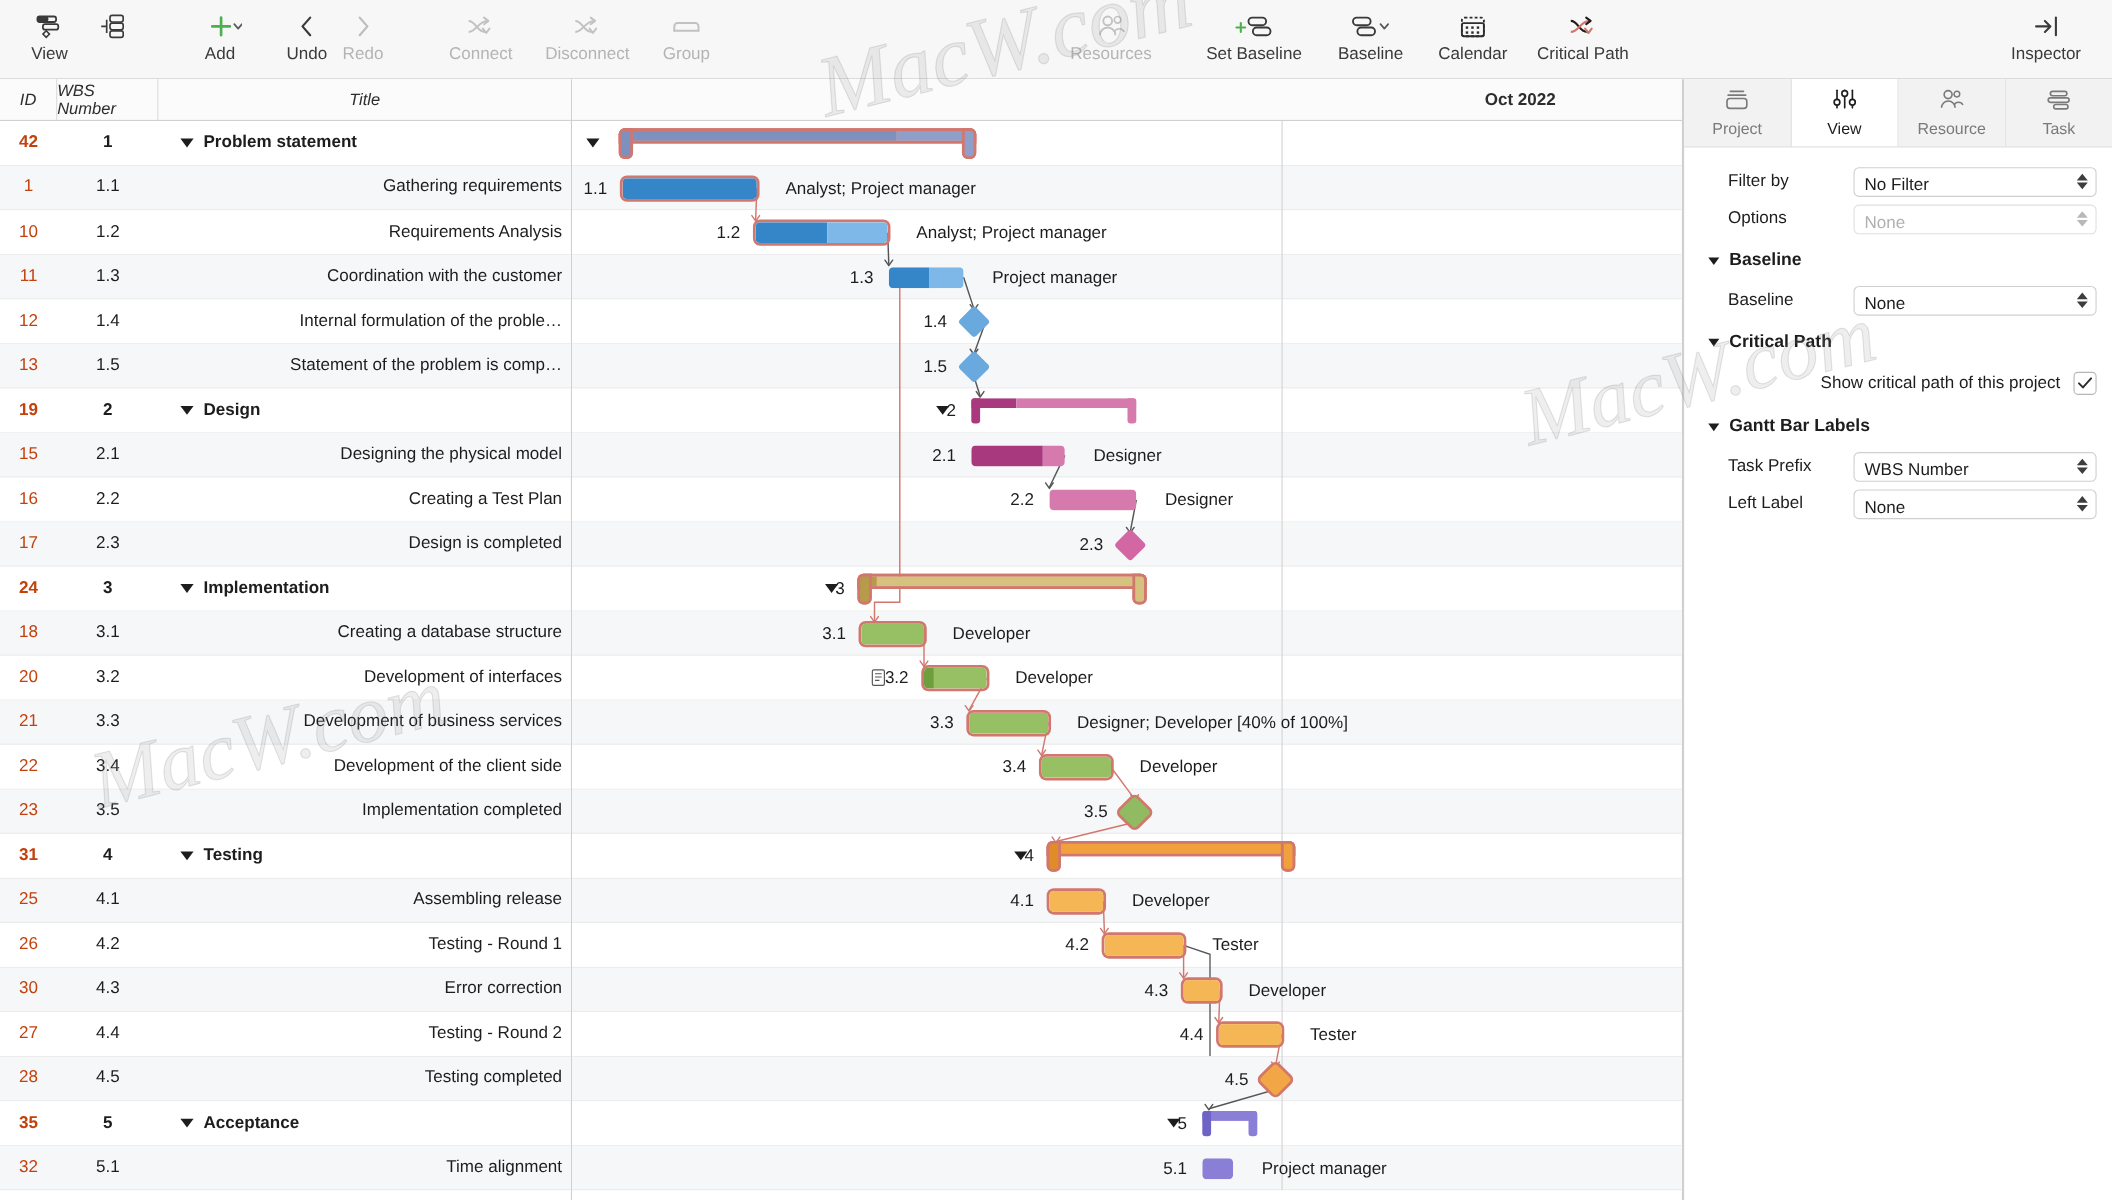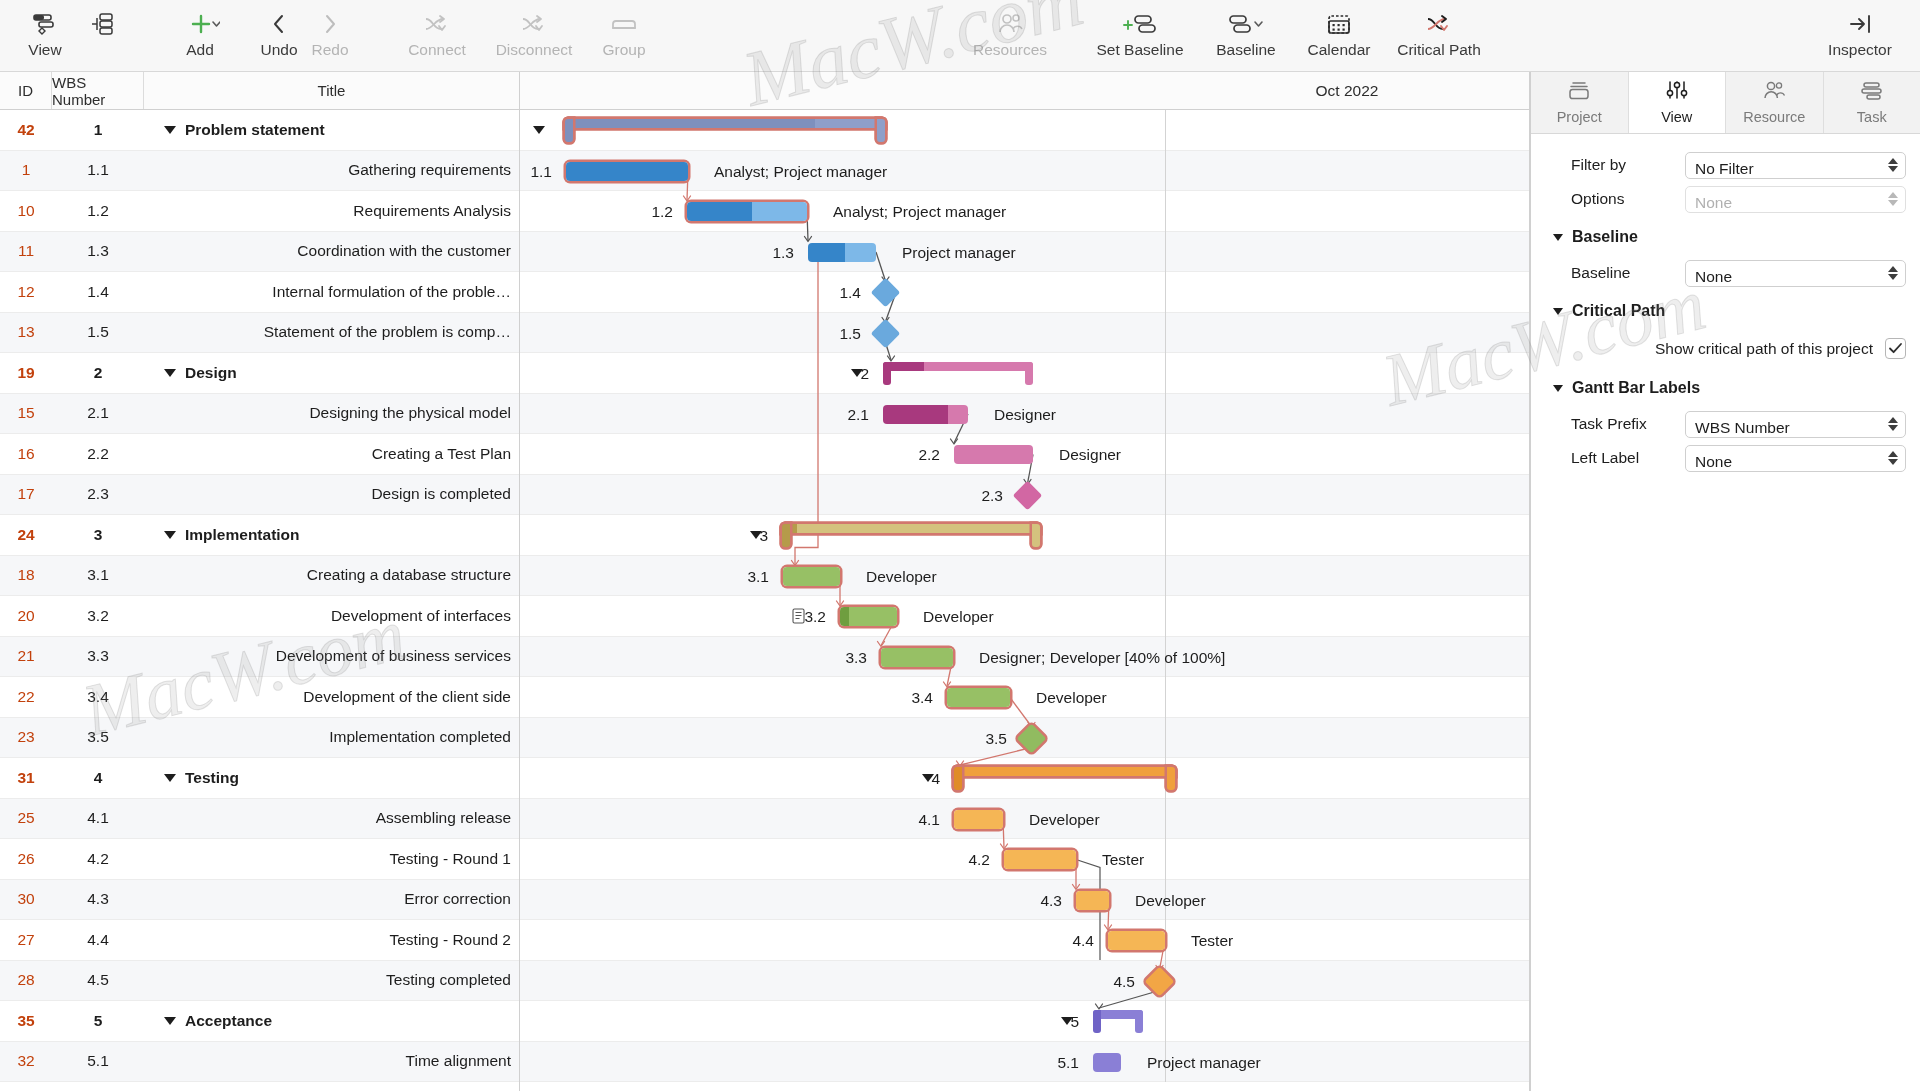--- a/index.html
+++ b/index.html
@@ -28,21 +28,21 @@
   .tb-lbl.dim { color: #b4b4b4; }
   .tb-group { display: flex; align-items: flex-start; }
 
   
   .grid {
     position: absolute; top: 72px; left: 0; width: 520px; bottom: 0;
     background: #ffffff; border-right: 1px solid #d0d0d0;
   }
   .grid-head {
     display: flex; height: 38px; align-items: stretch;
-    background: #fbfbfb; border-bottom: 1px solid #d0d0d0;
+    background: #fbfbfb; border-bottom: 1px solid #d0d0d0; font-style: italic;
   }
   .gh {
     display: flex; align-items: center; justify-content: center;
     font-size: 15px; color: #2d2d2d; border-right: 1px solid #dcdcdc;
   }
   .gh.id { width: 52px; }
   .gh.wbs { width: 92px; }
   .gh.title { flex: 1; border-right: none; }
 
   .grid-body { position: relative; }
@@ -555,21 +555,21 @@
           <div class="c-wbs">5.1</div>
           <div class="c-title">
             <span>Time alignment</span>
           </div>
         </div>
       </div>
   </div>
 
   <div class="gantt">
     <div class="gantt-head" id="gantt-head">
-        <div class="month" style="left: 645px; width: 365px;">Oct 2022</div>
+        <div class="month" style="left: 680px; width: 365px; font-weight: bold;">Oct 2022</div>
       </div>
     <div class="gantt-body" id="gantt-body">
       <svg class="links" id="links-layer" width="1010" height="972">
           <path d="M168,61 L167,90" stroke="#d2776e" stroke-width="1.3" fill="none"></path>
           <path d="M163.5,86 L167,91 L170.5,86" stroke="#d2776e" stroke-width="1.3" fill="none" stroke-linecap="round" stroke-linejoin="round"></path>
           <path d="M287,101.5 L288,130.5" stroke="#555" stroke-width="1.3" fill="none"></path>
           <path d="M284.5,126.5 L288,131.5 L291.5,126.5" stroke="#555" stroke-width="1.3" fill="none" stroke-linecap="round" stroke-linejoin="round"></path>
           <path d="M356,142 L365.5,171" stroke="#555" stroke-width="1.3" fill="none"></path>
           <path d="M362,167 L365.5,172 L369,167" stroke="#555" stroke-width="1.3" fill="none" stroke-linecap="round" stroke-linejoin="round"></path>
           <path d="M376,182.5 L365.5,211.5" stroke="#555" stroke-width="1.3" fill="none"></path>

